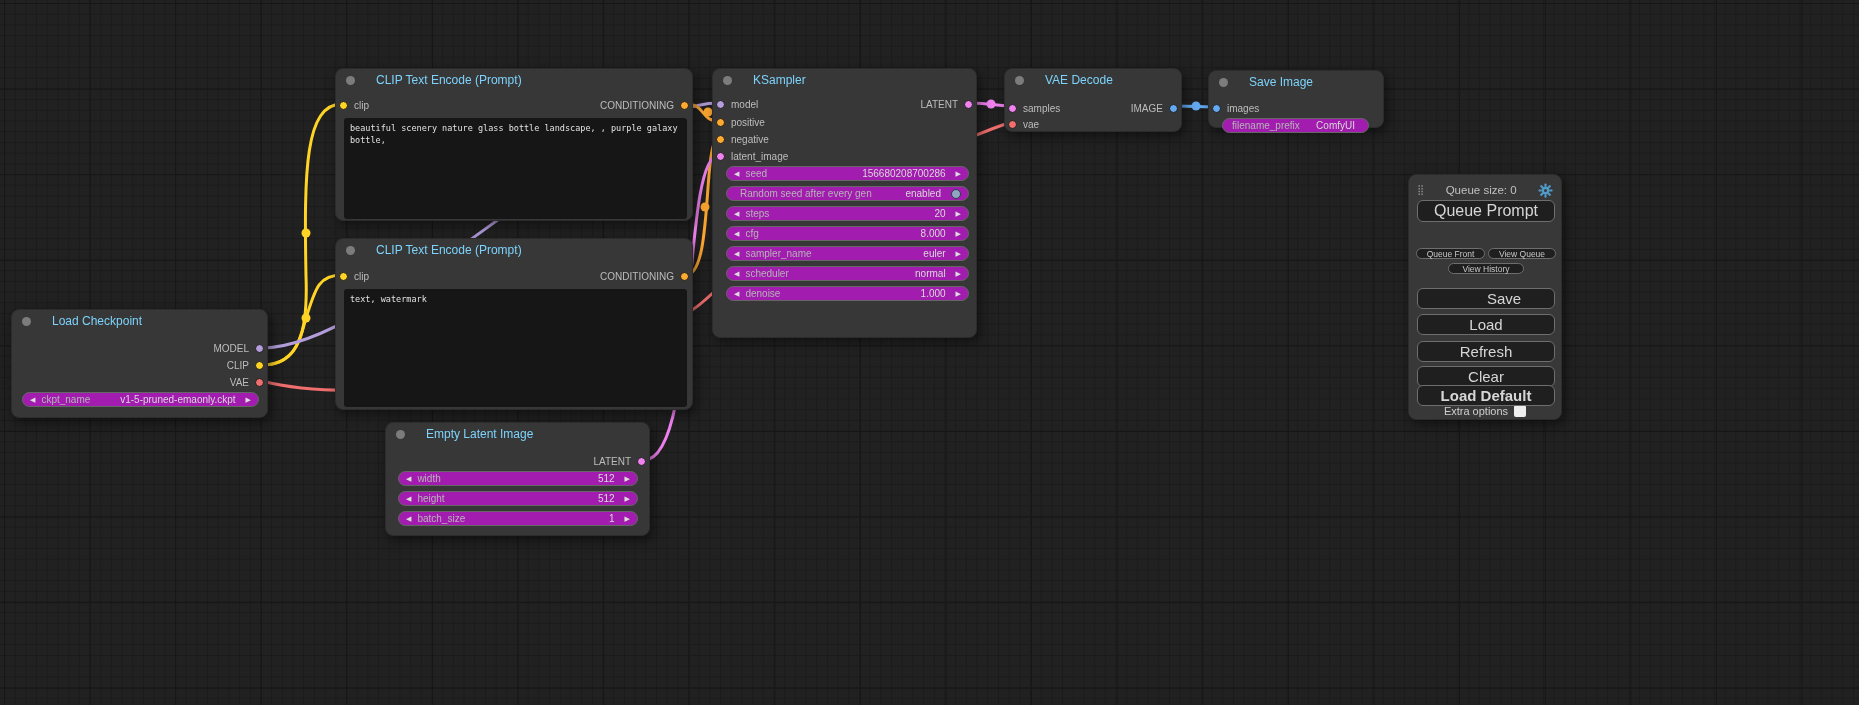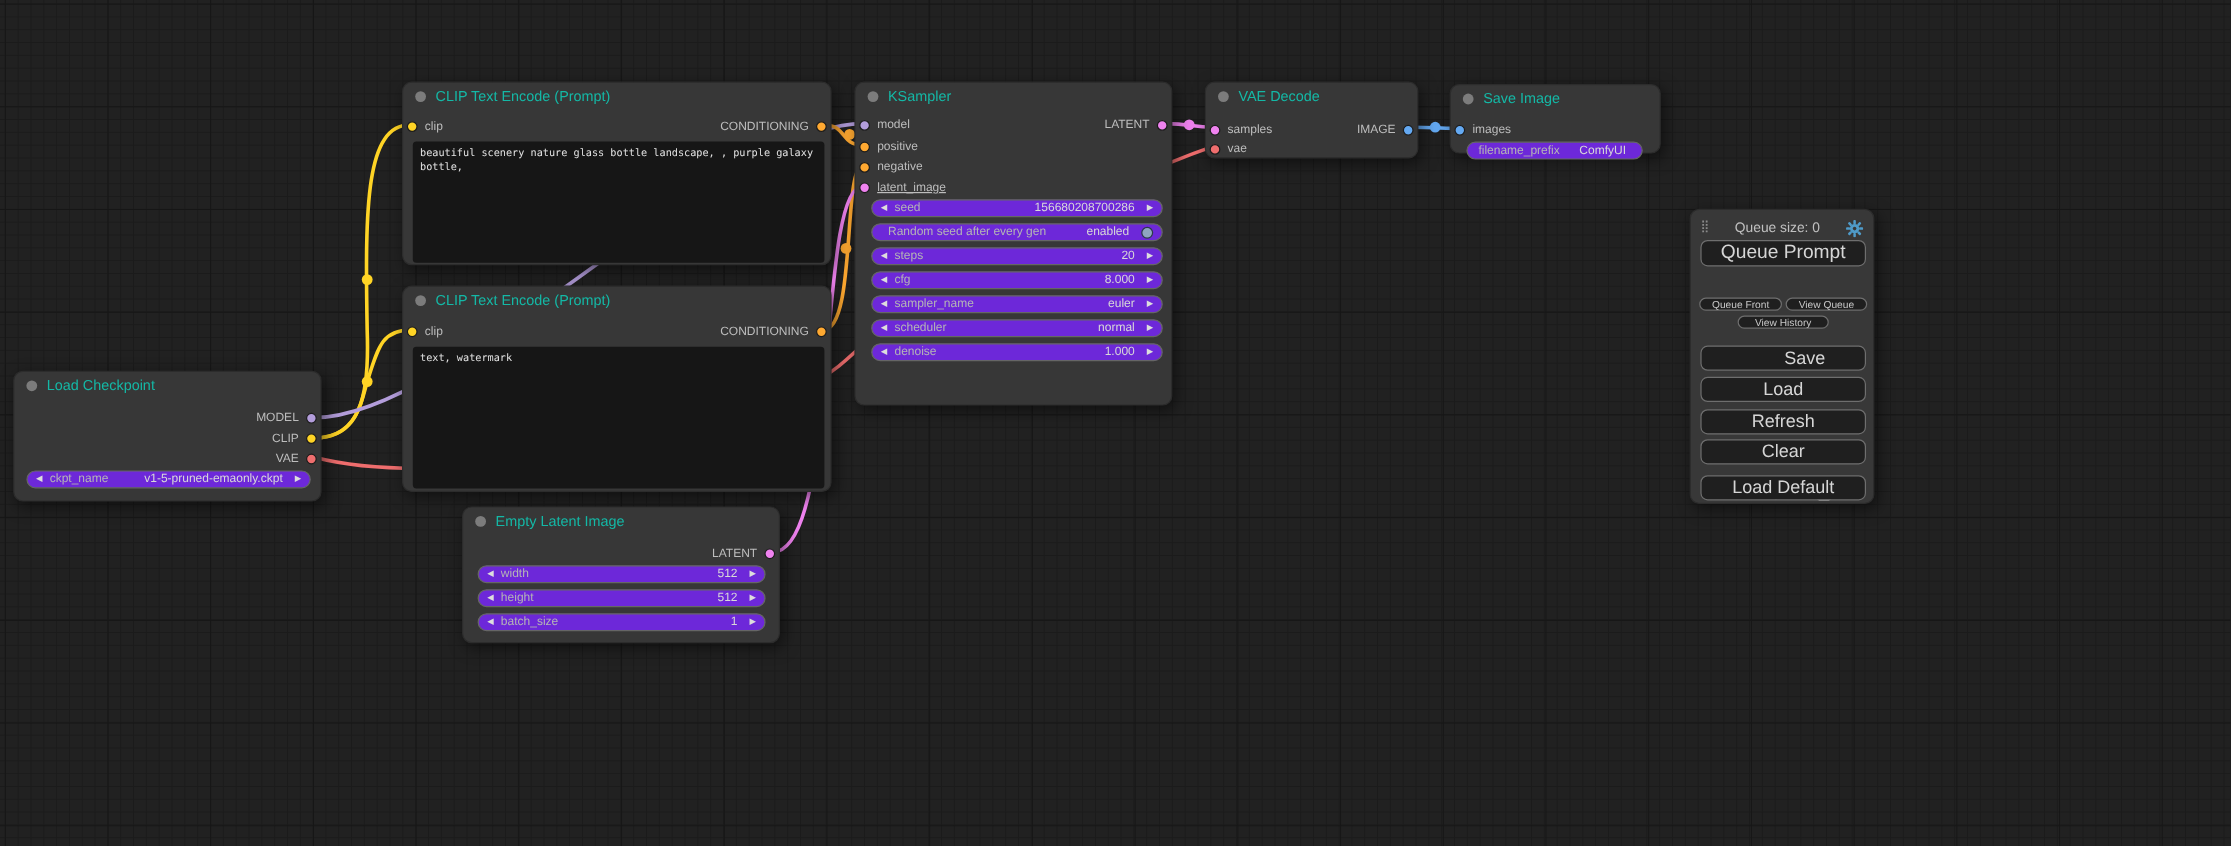--- a/index.html
+++ b/index.html
@@ -19,30 +19,30 @@
   svg.wires { position:absolute; left:0; top:0; z-index:1; }
   svg.wires path { fill:none; stroke-width:3; stroke-linecap:round; }
 
   .node {
     position:absolute; z-index:2;
     background:#373737; border:1px solid #2c2c2c; border-radius:8px;
     box-shadow: 3px 4px 12px rgba(0,0,0,.5);
     color:#b6b6b6;
   }
   .ntitle { position:absolute; left:0; top:0; right:0; height:22px;
-    display:flex; align-items:center; gap:8px; padding:0 10px;
-    font-size:12px; color:#14b8a6; }
+    display:flex; align-items:center; gap:21px; padding:0 10px;
+    font-size:12px; color:#7dd3fc; }
   .tdot { width:9px; height:9px; border-radius:50%; background:#7c7c7c; flex:0 0 auto; }
   .srow { position:absolute; height:14px; display:flex; align-items:center; gap:6px;
     font-size:10px; color:#bdbdbd; white-space:nowrap; }
   .srow.in { left:3px; }
   .srow.out { right:3px; flex-direction:row; }
   .port { width:9px; height:9px; border-radius:50%; border:1px solid #1c1c1c; flex:0 0 auto; }
 
-  .widget { position:absolute; height:15px; background:#6d28d9; border:1px solid #666;
+  .widget { position:absolute; height:15px; background:#a21caf; border:1px solid #666;
     border-radius:8px; display:flex; align-items:center; padding:0 7px;
     font-size:10px; color:#b5b5b5; white-space:nowrap; }
   .warr { font-size:7px; color:#ddd; line-height:1; flex:0 0 auto; }
   .wl { margin-left:6px; }
   .wv { margin-left:auto; margin-right:10px; color:#d8d8d8; }
   .wv.last { margin-right:4px; }
   .toggle { width:10px; height:10px; border-radius:50%; background:#8fa5c0;
     border:1px solid #2c3a4a; margin-left:6px; flex:0 0 auto; }
 
   .prompt { position:absolute; background:#161616; border-radius:3px;
@@ -63,21 +63,21 @@
   .extra { position:absolute; left:0; top:229px; width:100%; height:14px;
     display:flex; align-items:center; justify-content:center; gap:6px;
     font-size:11px; color:#cfcfcf; }
   .chk { width:12px; height:12px; background:#efefef; border-radius:2px; }
   .btn-sm { height:11px; font-size:8.5px; border-radius:6px; color:#c8c8c8; }
   .btn-qf { left:7px; top:73px; width:69px; }
   .btn-vq { left:79px; top:73px; width:68px; }
   .btn-vh { left:39px; top:88px; width:76px; }
   .btn-lg { left:8px; width:138px; height:21px; font-size:15px; }
   .btn-save  { top:113px;padding-left:36px; } .btn-load { top:139px; }
-  .btn-refresh { top:166px; } .btn-clear { top:191px; } .btn-ldef { top:221px; }
+  .btn-refresh { top:166px; } .btn-clear { top:191px; } .btn-ldef { top:210px;font-weight:bold; }
   .gear { width:15px; height:15px; flex:0 0 auto; }
 </style>
 </head>
 <body>
 
 <div class="canvas">
 
   <svg class="wires" width="1859" height="705">
 
     <path d="M262,365 C300,365 308,330 306,276 C304,170 305,104 342,104" stroke="#ffd425"></path>
@@ -198,21 +198,21 @@
         <span>model</span>
       </div>
     <div class="srow in" style="top:46px;">
         <span class="port" style="background: rgb(255, 169, 49);"></span>
         <span>positive</span>
       </div>
     <div class="srow in" style="top:63px;">
         <span class="port" style="background: rgb(255, 169, 49);"></span>
         <span>negative</span>
       </div>
-    <div class="srow in" style="top:80px;text-decoration:underline;">
+    <div class="srow in" style="top:80px;">
         <span class="port" style="background: rgb(239, 130, 239);"></span>
         <span>latent_image</span>
       </div>
     <div class="srow out" style="top:28px;">
         <span>LATENT</span>
         <span class="port" style="background: rgb(239, 130, 239);"></span>
       </div>
 
     <div class="widget" style="left:13px; top:97px; width:243px;text-align:right;">
       <span class="warr">◀</span>

